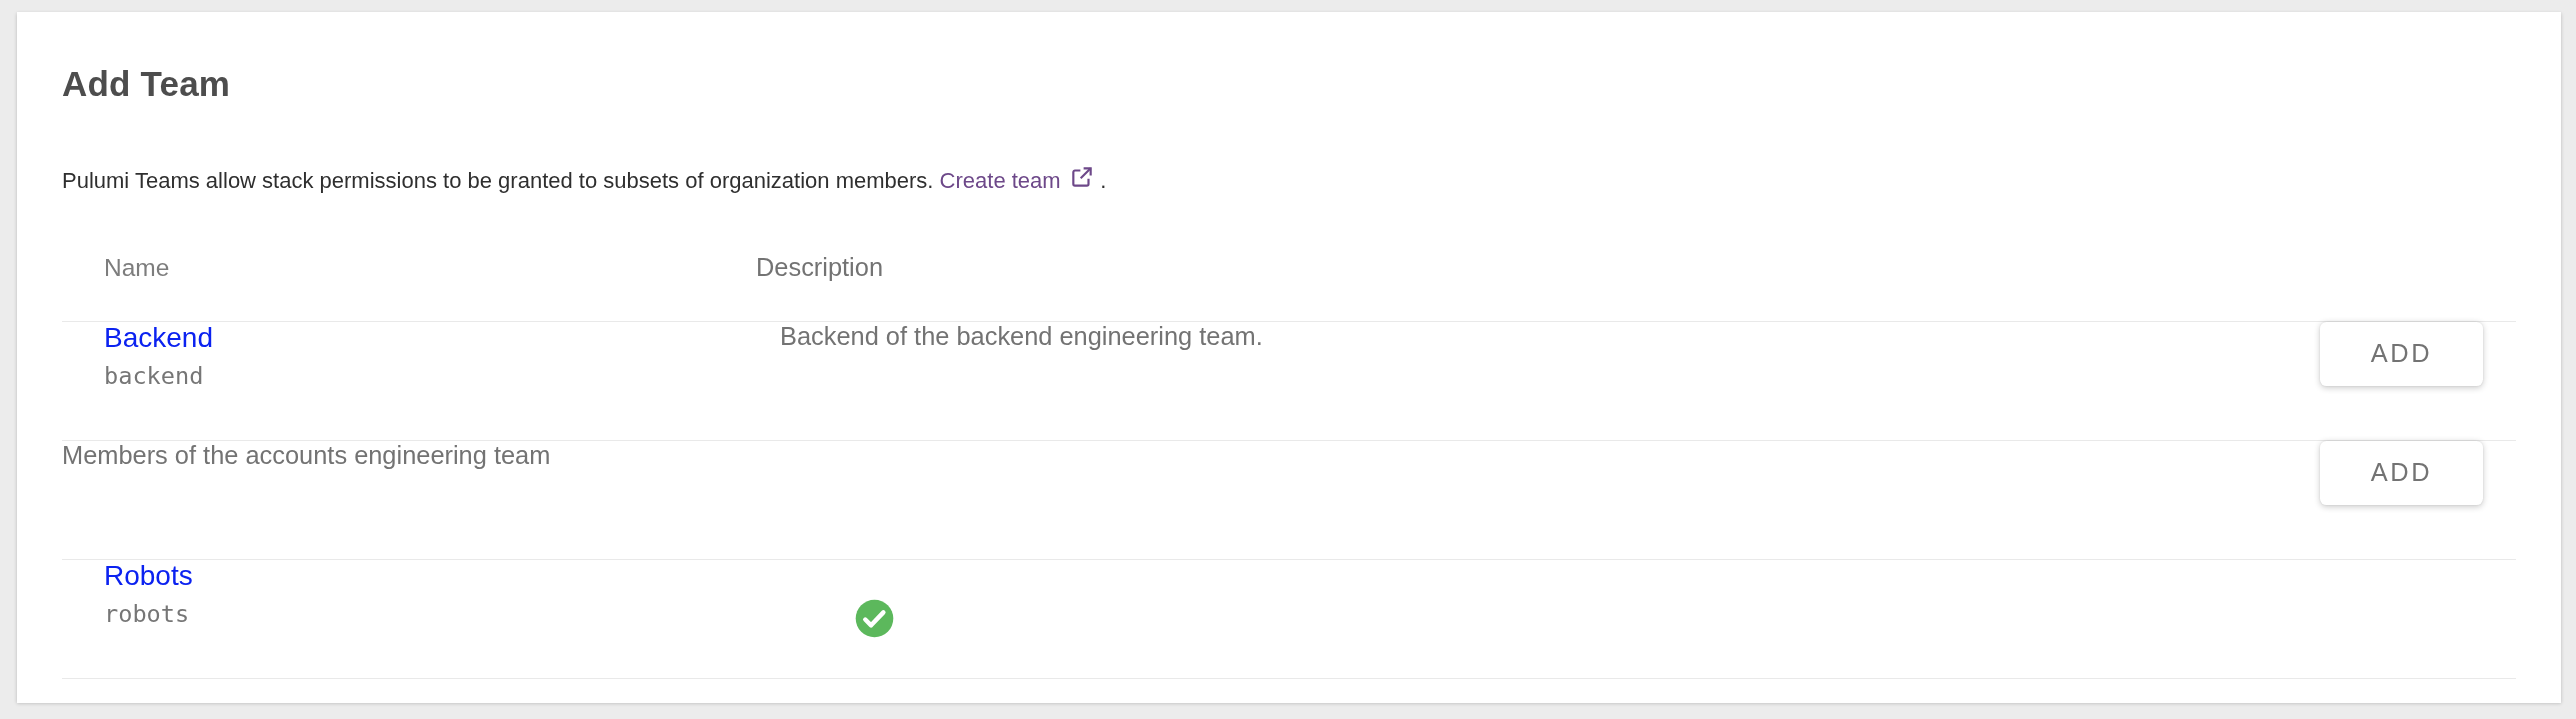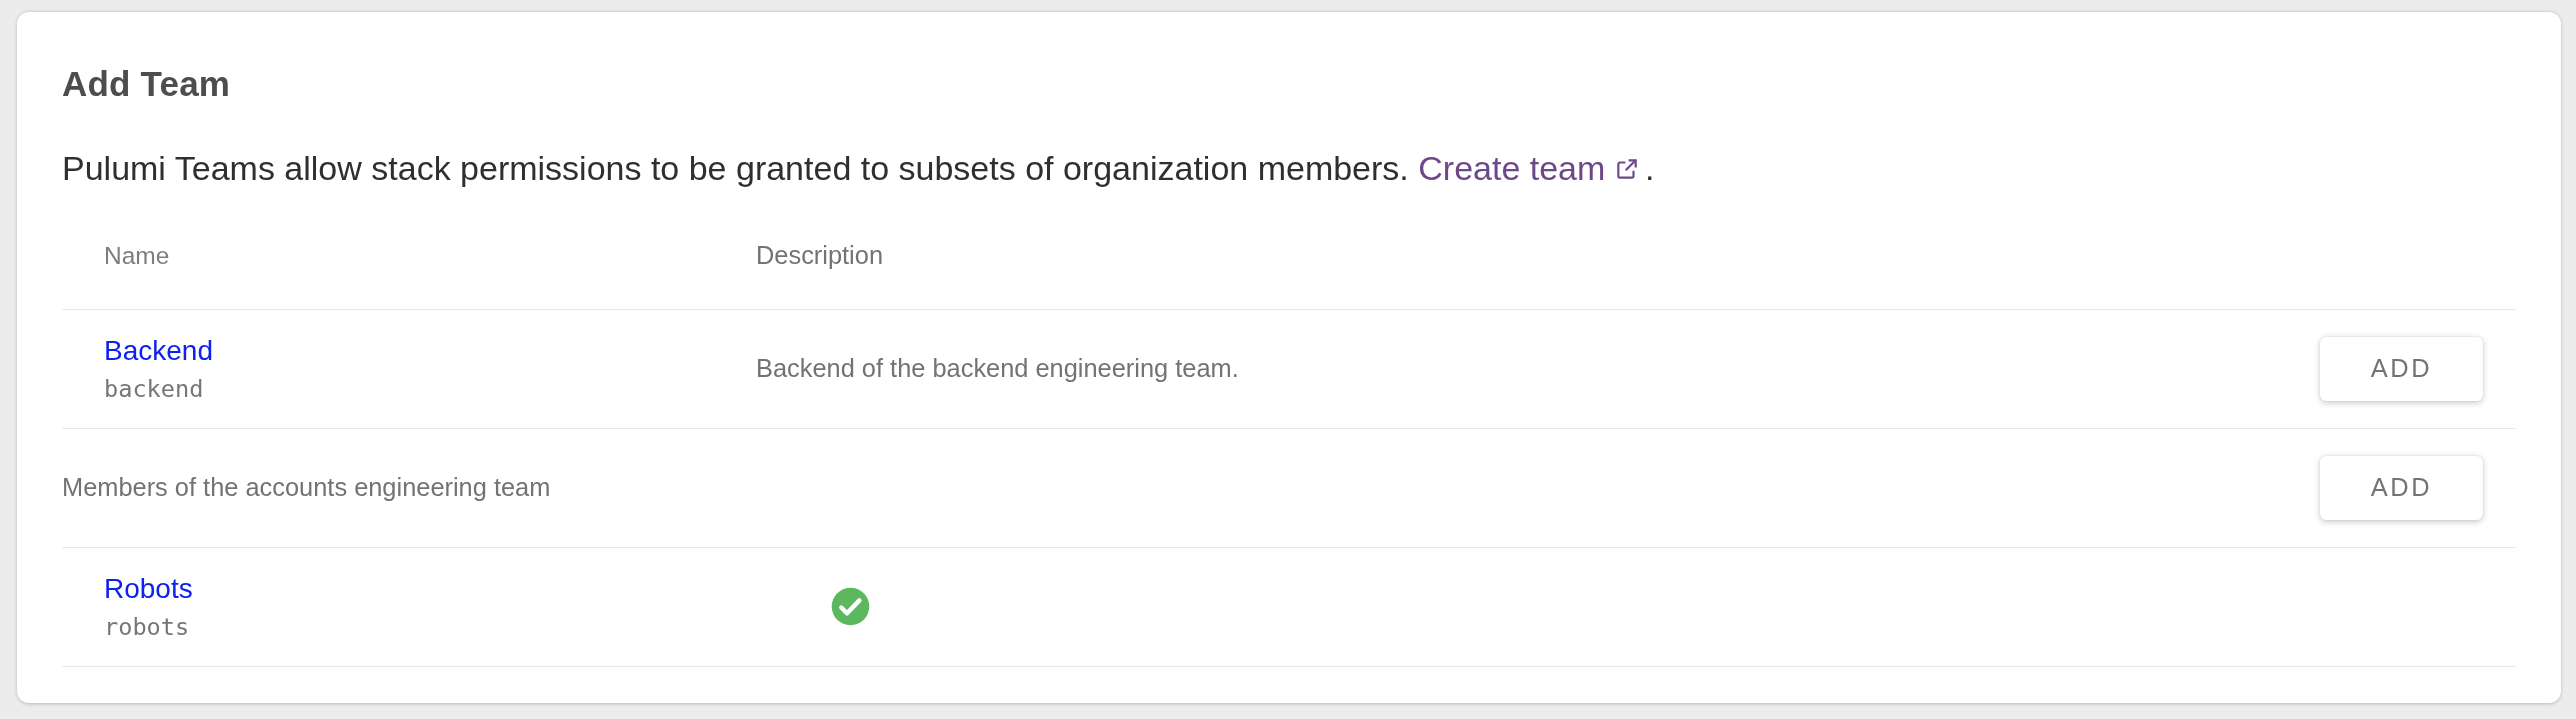--- a/index.html
+++ b/index.html
@@ -8,34 +8,34 @@
     background: #ececec;
     font-family: "Liberation Sans", sans-serif;
     overflow: hidden;
     position: relative;
   }
   .card {
     position: absolute;
     left: 17px; top: 11.8px;
     width: 2544px; height: 691px;
     background: #ffffff;
-    border-radius: 12px;
+    border-radius: 0;
     box-shadow: 0 0.9px 3.6px rgba(0,0,0,0.22);
     padding: 0 45px;
   }
   .page-title {
     margin-top: 52px;
     font-size: 35px;
     font-weight: 700;
     color: #4d4d4d;
     letter-spacing: 0.2px;
   }
   .intro {
-    margin-top: 48px;
-    font-size: 34px;
+    margin-top: 60px;
+    font-size: 22px;
     color: #2f2f2f;
     line-height: 33px;
   }
   .create-team-link {
     color: #6d4889;
     text-decoration: none;
     cursor: pointer;
     white-space: nowrap;
   }
   .ext-icon {
@@ -50,23 +50,23 @@
   .thead {
     display: flex;
     align-items: center;
     height: 107px;
     border-bottom: 1.8px solid #e9e9e9;
     color: #7d7d7d;
     font-size: 24.5px;
   }
   .row {
     display: flex;
-    align-items: center;
     height: 119px;
     border-bottom: 1.8px solid #e9e9e9;
+    gap: 24px;
   }
   .col-name { width: 694px; padding-left: 42px; }
   .col-desc { flex: 1; font-size: 25.4px; color: #737373; }
   .col-action {
     width: 209px;
     display: flex;
     justify-content: flex-end;
     padding-right: 33px;
   }
   .team-name {

